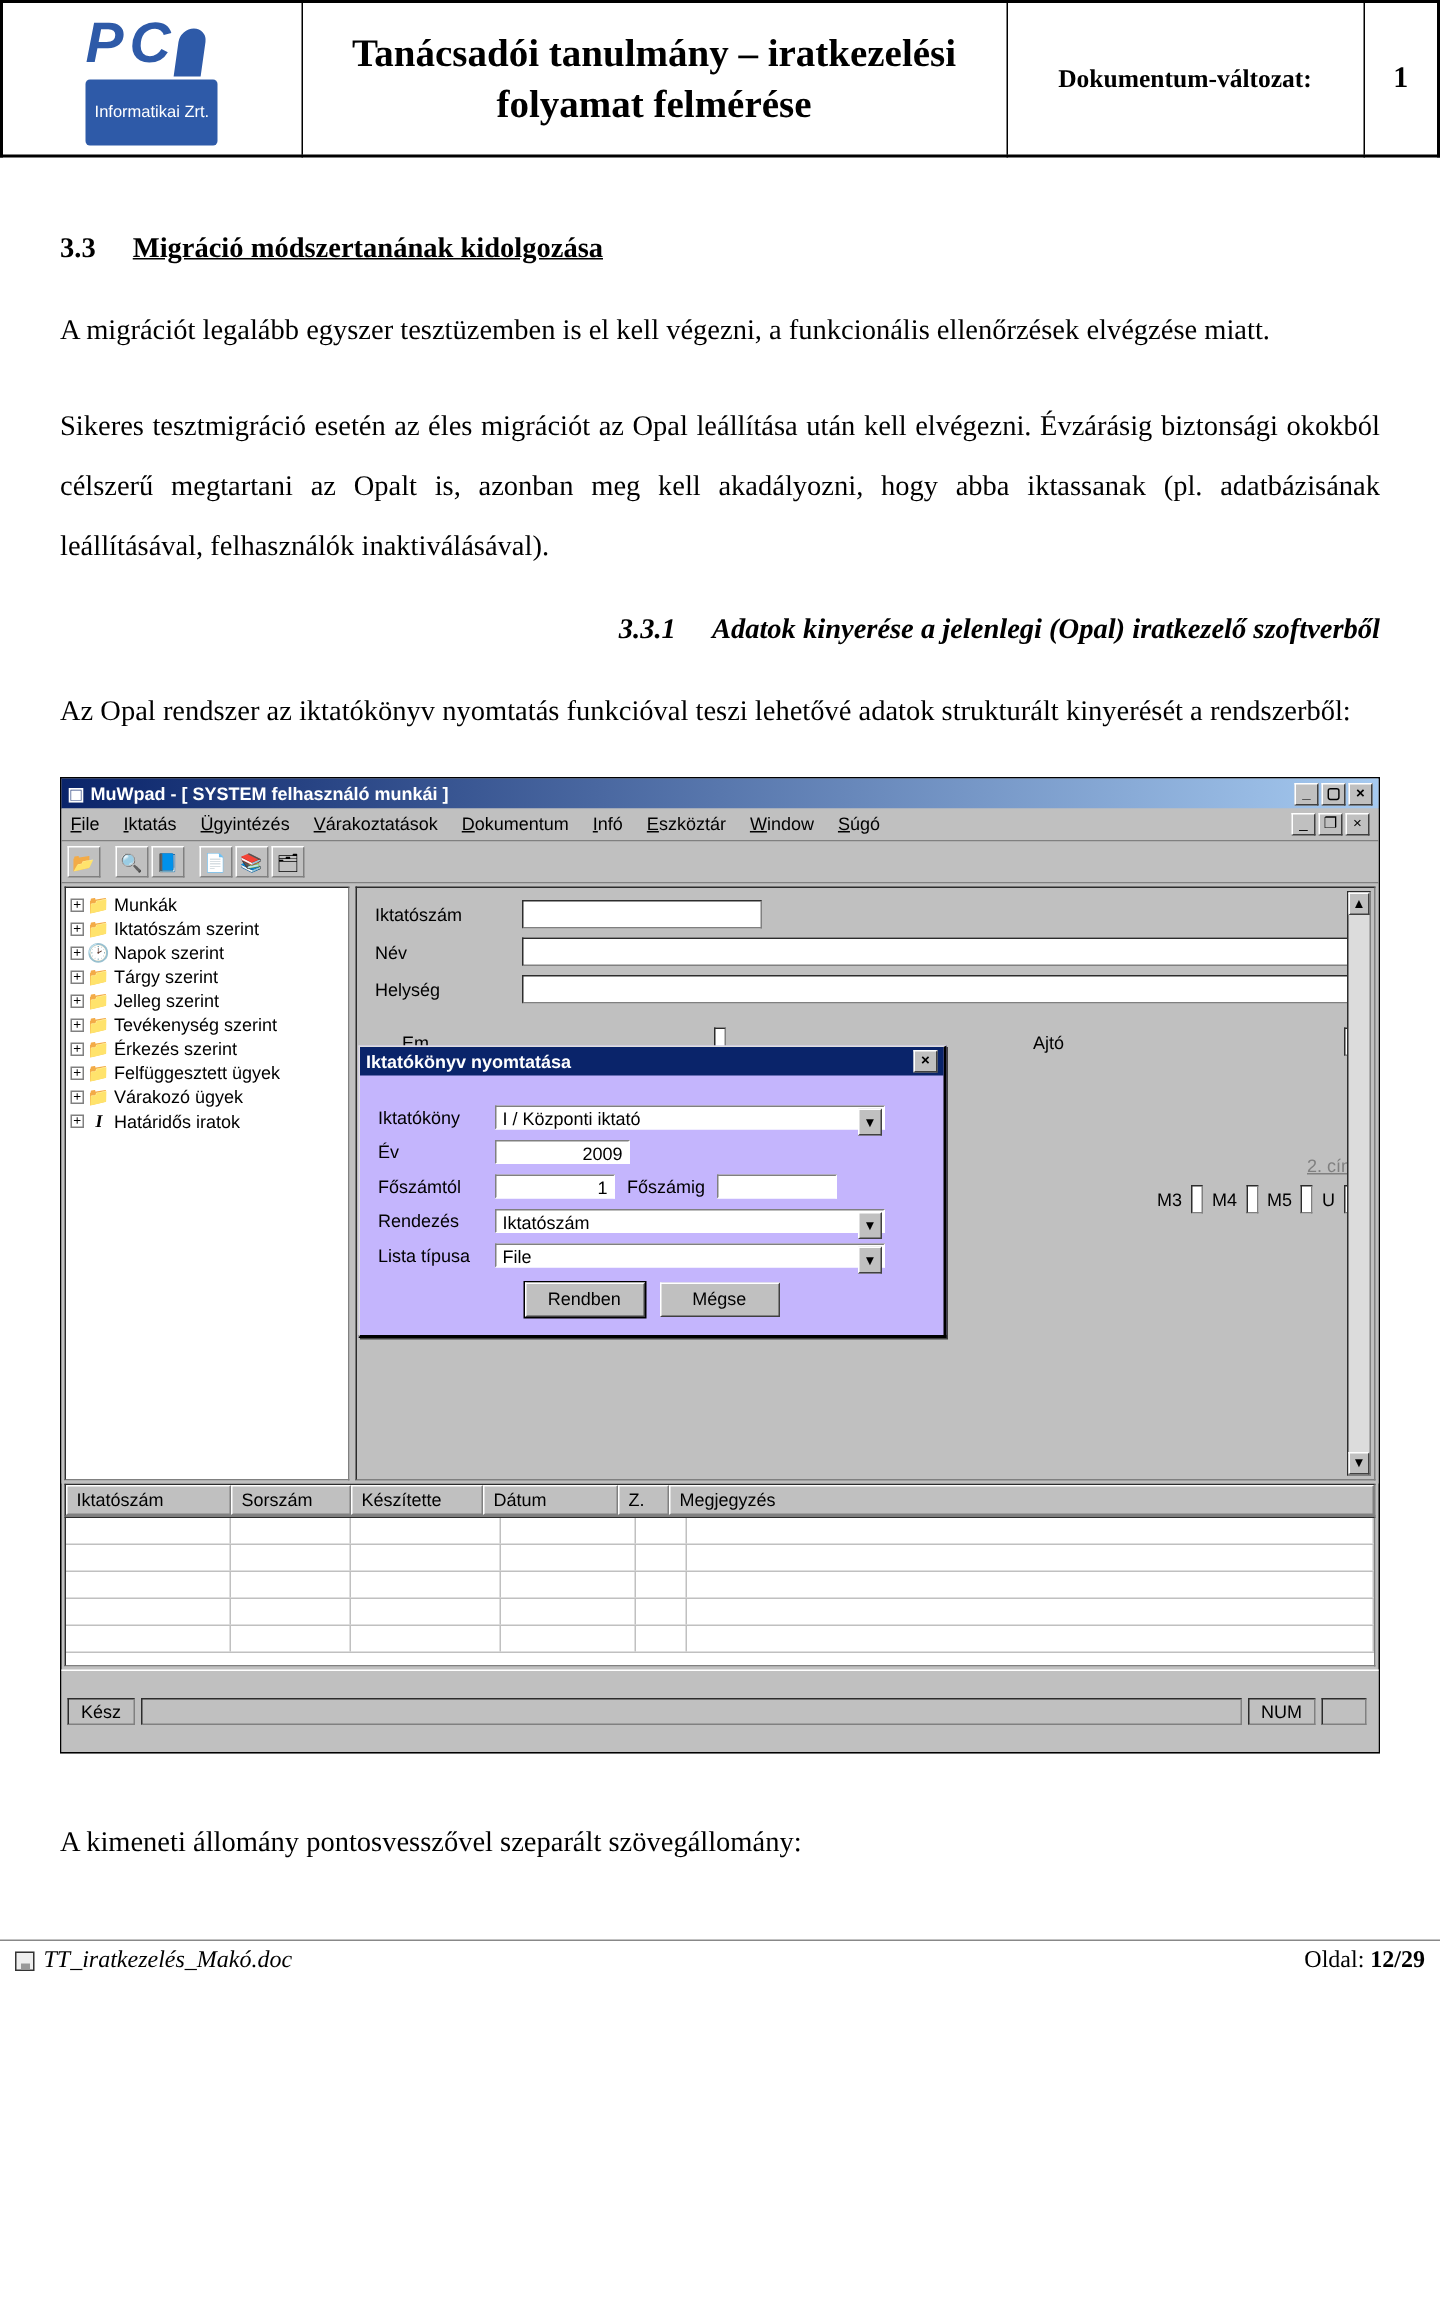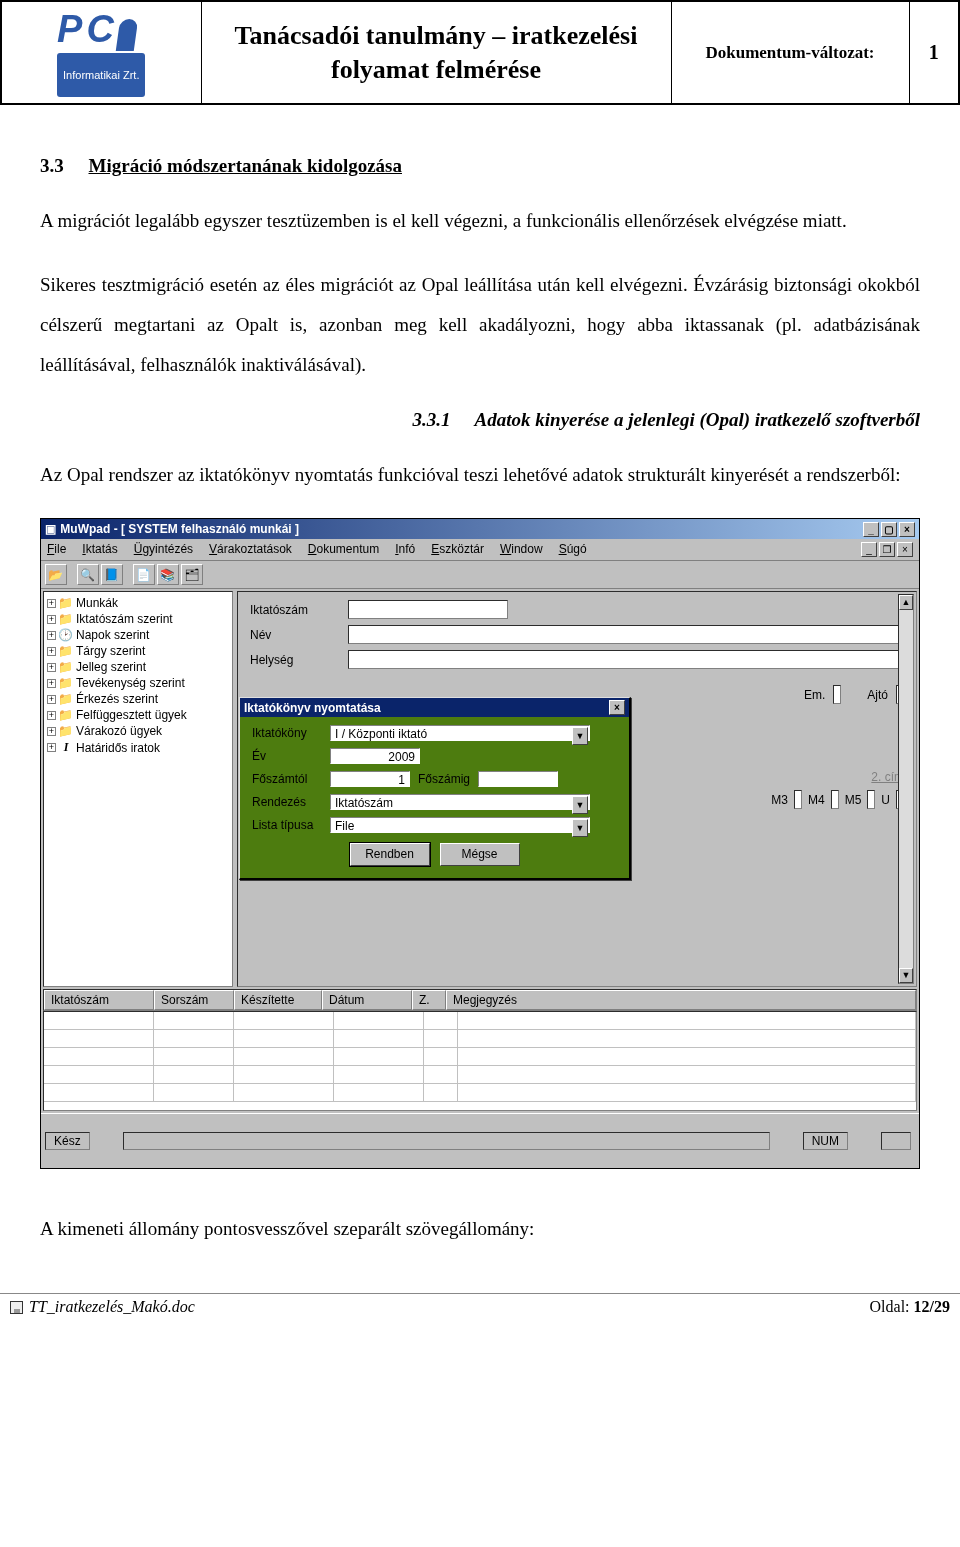--- a/index.html
+++ b/index.html
@@ -47,24 +47,24 @@
   .tree-item { display: flex; align-items: center; gap: 3px; padding: 1px 0; white-space: nowrap; }
   .tree-exp { width: 9px; height: 9px; border: 1px solid #808080; text-align: center; line-height: 7px; font-size: 9px; background: #fff; }
   .tree-ico { width: 14px; display: inline-flex; justify-content: center; }
   
   .form-bg { flex: 1; background: #c0c0c0; border: 1px inset #808080; margin: 2px; position: relative; padding: 8px 12px; }
   .form-row { display: flex; align-items: center; margin-bottom: 6px; gap: 8px; }
   .form-label { width: 90px; }
   .form-input { flex: 1; height: 19px; background: #fff; border: 1px inset #808080; padding: 1px 3px; }
   .small-label { margin-left: 18px; }
   
-  .dialog { position: absolute; left: 198px; top: 108px; width: 392px; background: #4d7c0f; border-top: 1px solid #dfdfdf; border-left: 1px solid #dfdfdf; border-right: 2px solid #000; border-bottom: 2px solid #000; box-shadow: 1px 1px 0 #404040; }
+  .dialog { position: absolute; left: 198px; top: 108px; width: 392px; background: #c4b5fd; border-top: 1px solid #dfdfdf; border-left: 1px solid #dfdfdf; border-right: 2px solid #000; border-bottom: 2px solid #000; box-shadow: 1px 1px 0 #404040; }
   .dlg-title { background: #0a246a; color: #fff; padding: 2px 4px; font-weight: bold; display: flex; align-items: center; height: 19px; }
   .dlg-title-text { flex: 1; }
-  .dlg-body { padding: 8px 12px 12px; }
+  .dlg-body { padding: 20px 12px 12px; }
   .dlg-row { display: flex; align-items: center; margin-bottom: 7px; }
   .dlg-label { width: 78px; }
   .dlg-input { height: 16px; background: #fff; border-top: 1px solid #808080; border-left: 1px solid #808080; border-right: 1px solid #fff; border-bottom: 1px solid #fff; padding: 1px 4px; }
   .dlg-combo { position: relative; }
   .dlg-combo-btn { position: absolute; right: 1px; top: 1px; width: 16px; height: 18px; background: #c0c0c0; border-top:1px solid #fff; border-left:1px solid #fff; border-right:1px solid #404040; border-bottom:1px solid #404040; text-align: center; line-height: 16px; font-size: 9px; }
   .dlg-btns { display: flex; gap: 10px; justify-content: center; margin-top: 10px; }
   .dlg-btn { width: 80px; height: 23px; background: #c0c0c0; border-top: 1px solid #fff; border-left: 1px solid #fff; border-right: 1px solid #404040; border-bottom: 1px solid #404040; text-align: center; line-height: 21px; }
   .dlg-btn.default { box-shadow: 0 0 0 1px #000; }
   
   .sub-labels { margin-top: 80px; }
@@ -72,21 +72,21 @@
   
   .grid-head { display: flex; background: #c0c0c0; border: 1px inset #808080; margin: 0 2px; }
   .grid-head span { border-top: 1px solid #fff; border-left: 1px solid #fff; border-right: 1px solid #808080; border-bottom: 1px solid #808080; padding: 2px 6px; background: #c0c0c0; font-size: 12px; }
   .grid-body { background: #fff; border: 1px inset #808080; margin: 0 2px 2px; height: 100px; }
   .grid-row { height: 18px; border-bottom: 1px solid #c0c0c0; display:flex; }
   .grid-cell { border-right:1px solid #c0c0c0; }
   
   .scrollbar { position:absolute; right:2px; top:2px; bottom:2px; width:16px; background:#dcdcdc; border:1px inset #808080; }
   .scroll-btn { width:14px; height:15px; background:#c0c0c0; border-top:1px solid #fff; border-left:1px solid #fff; border-right:1px solid #404040; border-bottom:1px solid #404040; text-align:center; font-size:9px; line-height:13px; }
   
-  .statusbar { display:flex; background:#c0c0c0; border-top:1px solid #fff; padding:18px 4px; font-size:12px;gap:29px; }
+  .statusbar { display:flex; background:#c0c0c0; border-top:1px solid #fff; padding:18px 4px; font-size:12px; }
   .status-panel { border:1px inset #808080; padding:1px 8px; margin-right:4px; }
   .status-spacer { flex:1; border:1px inset #808080; margin-right:4px; }
   
   .disabled-text { color:#808080; text-decoration: underline; }
   
   
   .page-foot { display: flex; align-items: center; padding: 4px 10px 6px; border-top: 1px solid #888; font-size: 16px; font-style: italic; }
   .page-foot .fn { flex: 1; display:flex; align-items:center; gap:6px; }
   .page-foot .pn { font-style: normal; }
   .disk-icon { width:13px; height:13px; border:1px solid #333; background:#eee; position:relative; }
@@ -227,21 +227,21 @@
           </div>
         <div class="form-row">
             <span class="form-label">Név</span>
             <div class="form-input"></div>
           </div>
         <div class="form-row">
             <span class="form-label">Helység</span>
             <div class="form-input"></div>
           </div>
         <div style="height:10px"></div>
-        <div class="form-row" style="justify-content:flex-end;">
+        <div class="form-row" style="justify-content:space-between;">
           <span class="small-label">Em.</span>
             <div class="form-input" style="width:40px;flex:0"></div>
           <span class="small-label">Ajtó</span>
             <div class="form-input" style="width:40px;flex:0"></div>
         </div>
         <div style="height:60px"></div>
         <div class="form-row" style="justify-content:flex-end;">
           <span class="disabled-text">2. cím</span>
         </div>
         <div class="form-row" style="justify-content:flex-end; gap:6px;">

